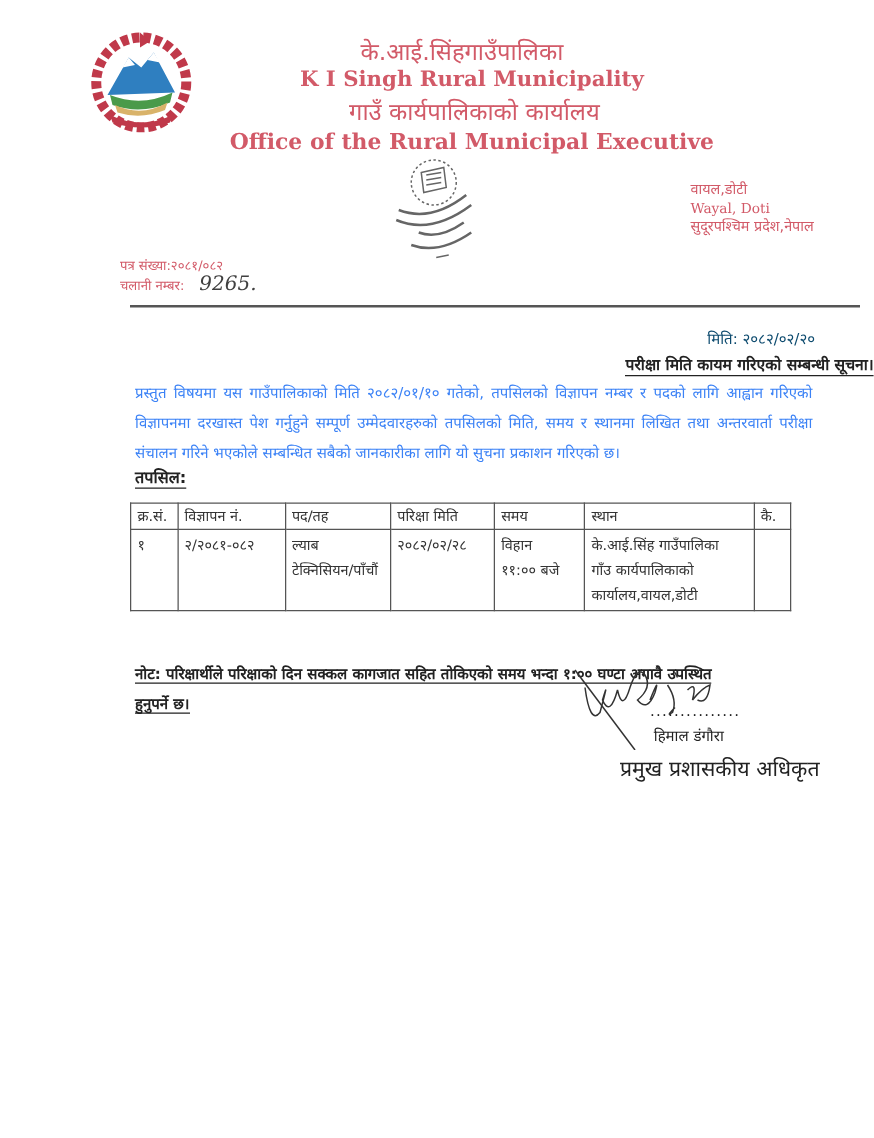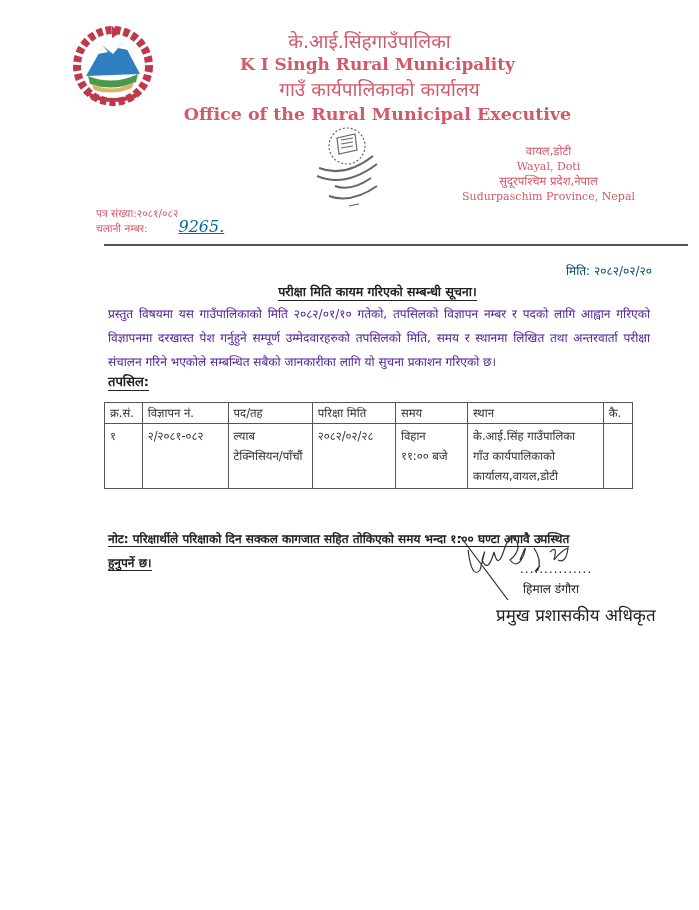--- a/index.html
+++ b/index.html
@@ -12,34 +12,34 @@
   
   .logo { left: 68px; top: 24px; width: 90px; height: 82px; }
   .hdr { left: 0; width: 699px; text-align: center; color: #d25a68; }
   .hdr-dev1 { top: 28px; font-size: 19px; left: 20px; }
   .hdr-en1 { top: 54px; font-size: 17px; font-weight: bold; font-family: "DejaVu Serif", serif; left: 28px; }
   .hdr-dev2 { top: 76px; font-size: 19px; left: 30px; }
   .hdr-en2 { top: 104px; font-size: 17.5px; font-weight: bold; font-family: "DejaVu Serif", serif; left: 28px; }
 
   .seal { left: 305px; top: 120px; width: 90px; height: 92px; }
 
-  .addr { right: 64px; text-align: center; color: #d25a68; font-size: 11.5px; line-height: 15px; }
+  .addr { right: 48px; text-align: left; color: #d25a68; font-size: 11.5px; line-height: 15px; }
   .addr .en { font-family: "DejaVu Serif", serif; font-weight: normal; font-size: 11px; }
   .addr { top: 144px; }
 
   .ref { left: 96px; top: 207px; color: #d25a68; font-size: 10.5px; line-height: 13px; }
-  .ref .num { color: #0369a1; font-family: "DejaVu Serif", serif; font-style: italic; font-size: 16px; margin-left: 31px; text-decoration: underline; }
+  .ref .num { color: #404040; font-family: "DejaVu Serif", serif; font-style: italic; font-size: 16px; margin-left: 12px; }
 
   .rule { left: 104px; top: 244px; width: 584px; height: 2px; background: #555; }
 
   
   .date { right: 47px; top: 262px; font-size: 12px; color: #0c4a6e; }
-  .title { left: 0; width: 699px; top: 283px; text-align: center; font-size: 12.5px; font-weight: bold; }
+  .title { left: 0; width: 699px; top: 283px; text-align: right; font-size: 12.5px; font-weight: bold; }
   .title span { border-bottom: 1px solid #222; padding-bottom: 1px; margin-left: 56px; }
-  .para { left: 108px; top: 302px; width: 542px; font-size: 12px; line-height: 24px; text-align: justify; color: #4c1d95; }
+  .para { left: 108px; top: 302px; width: 542px; font-size: 12px; line-height: 24px; text-align: justify; color: #3b82f6; }
   .sub { left: 108px; top: 372px; font-size: 13px; font-weight: bold; border-bottom: 1px solid #222; }
 
   table.tbl {
     position: absolute; left: 104px; top: 402px; width: 529px;
     border-collapse: collapse; font-size: 11.5px; color: #333;
   }
   table.tbl th, table.tbl td {
     border: 1px solid #555; padding: 2px 5px; text-align: left; vertical-align: top;
     font-weight: normal; line-height: 20px;
   }
@@ -85,21 +85,20 @@
       <path d="M24 76 Q46 84 72 66" stroke-width="2"></path>
       <path d="M44 86 L54 84"></path>
     </g>
   </svg>
 </div>
 
 <div class="abs addr">
   <div>वायल,डोटी</div>
   <div class="en">Wayal, Doti</div>
   <div>सुदूरपश्चिम प्रदेश,नेपाल</div>
-  <div class="en">Sudurpaschim Province, Nepal</div>
 </div>
 
 <div class="abs ref">
   <div>
     <span>पत्र संख्या:</span><span>२०८१/०८२</span>
   </div>
   <div>
     <span>चलानी नम्बर:</span><span class="num">9265.</span>
   </div>
 </div>

